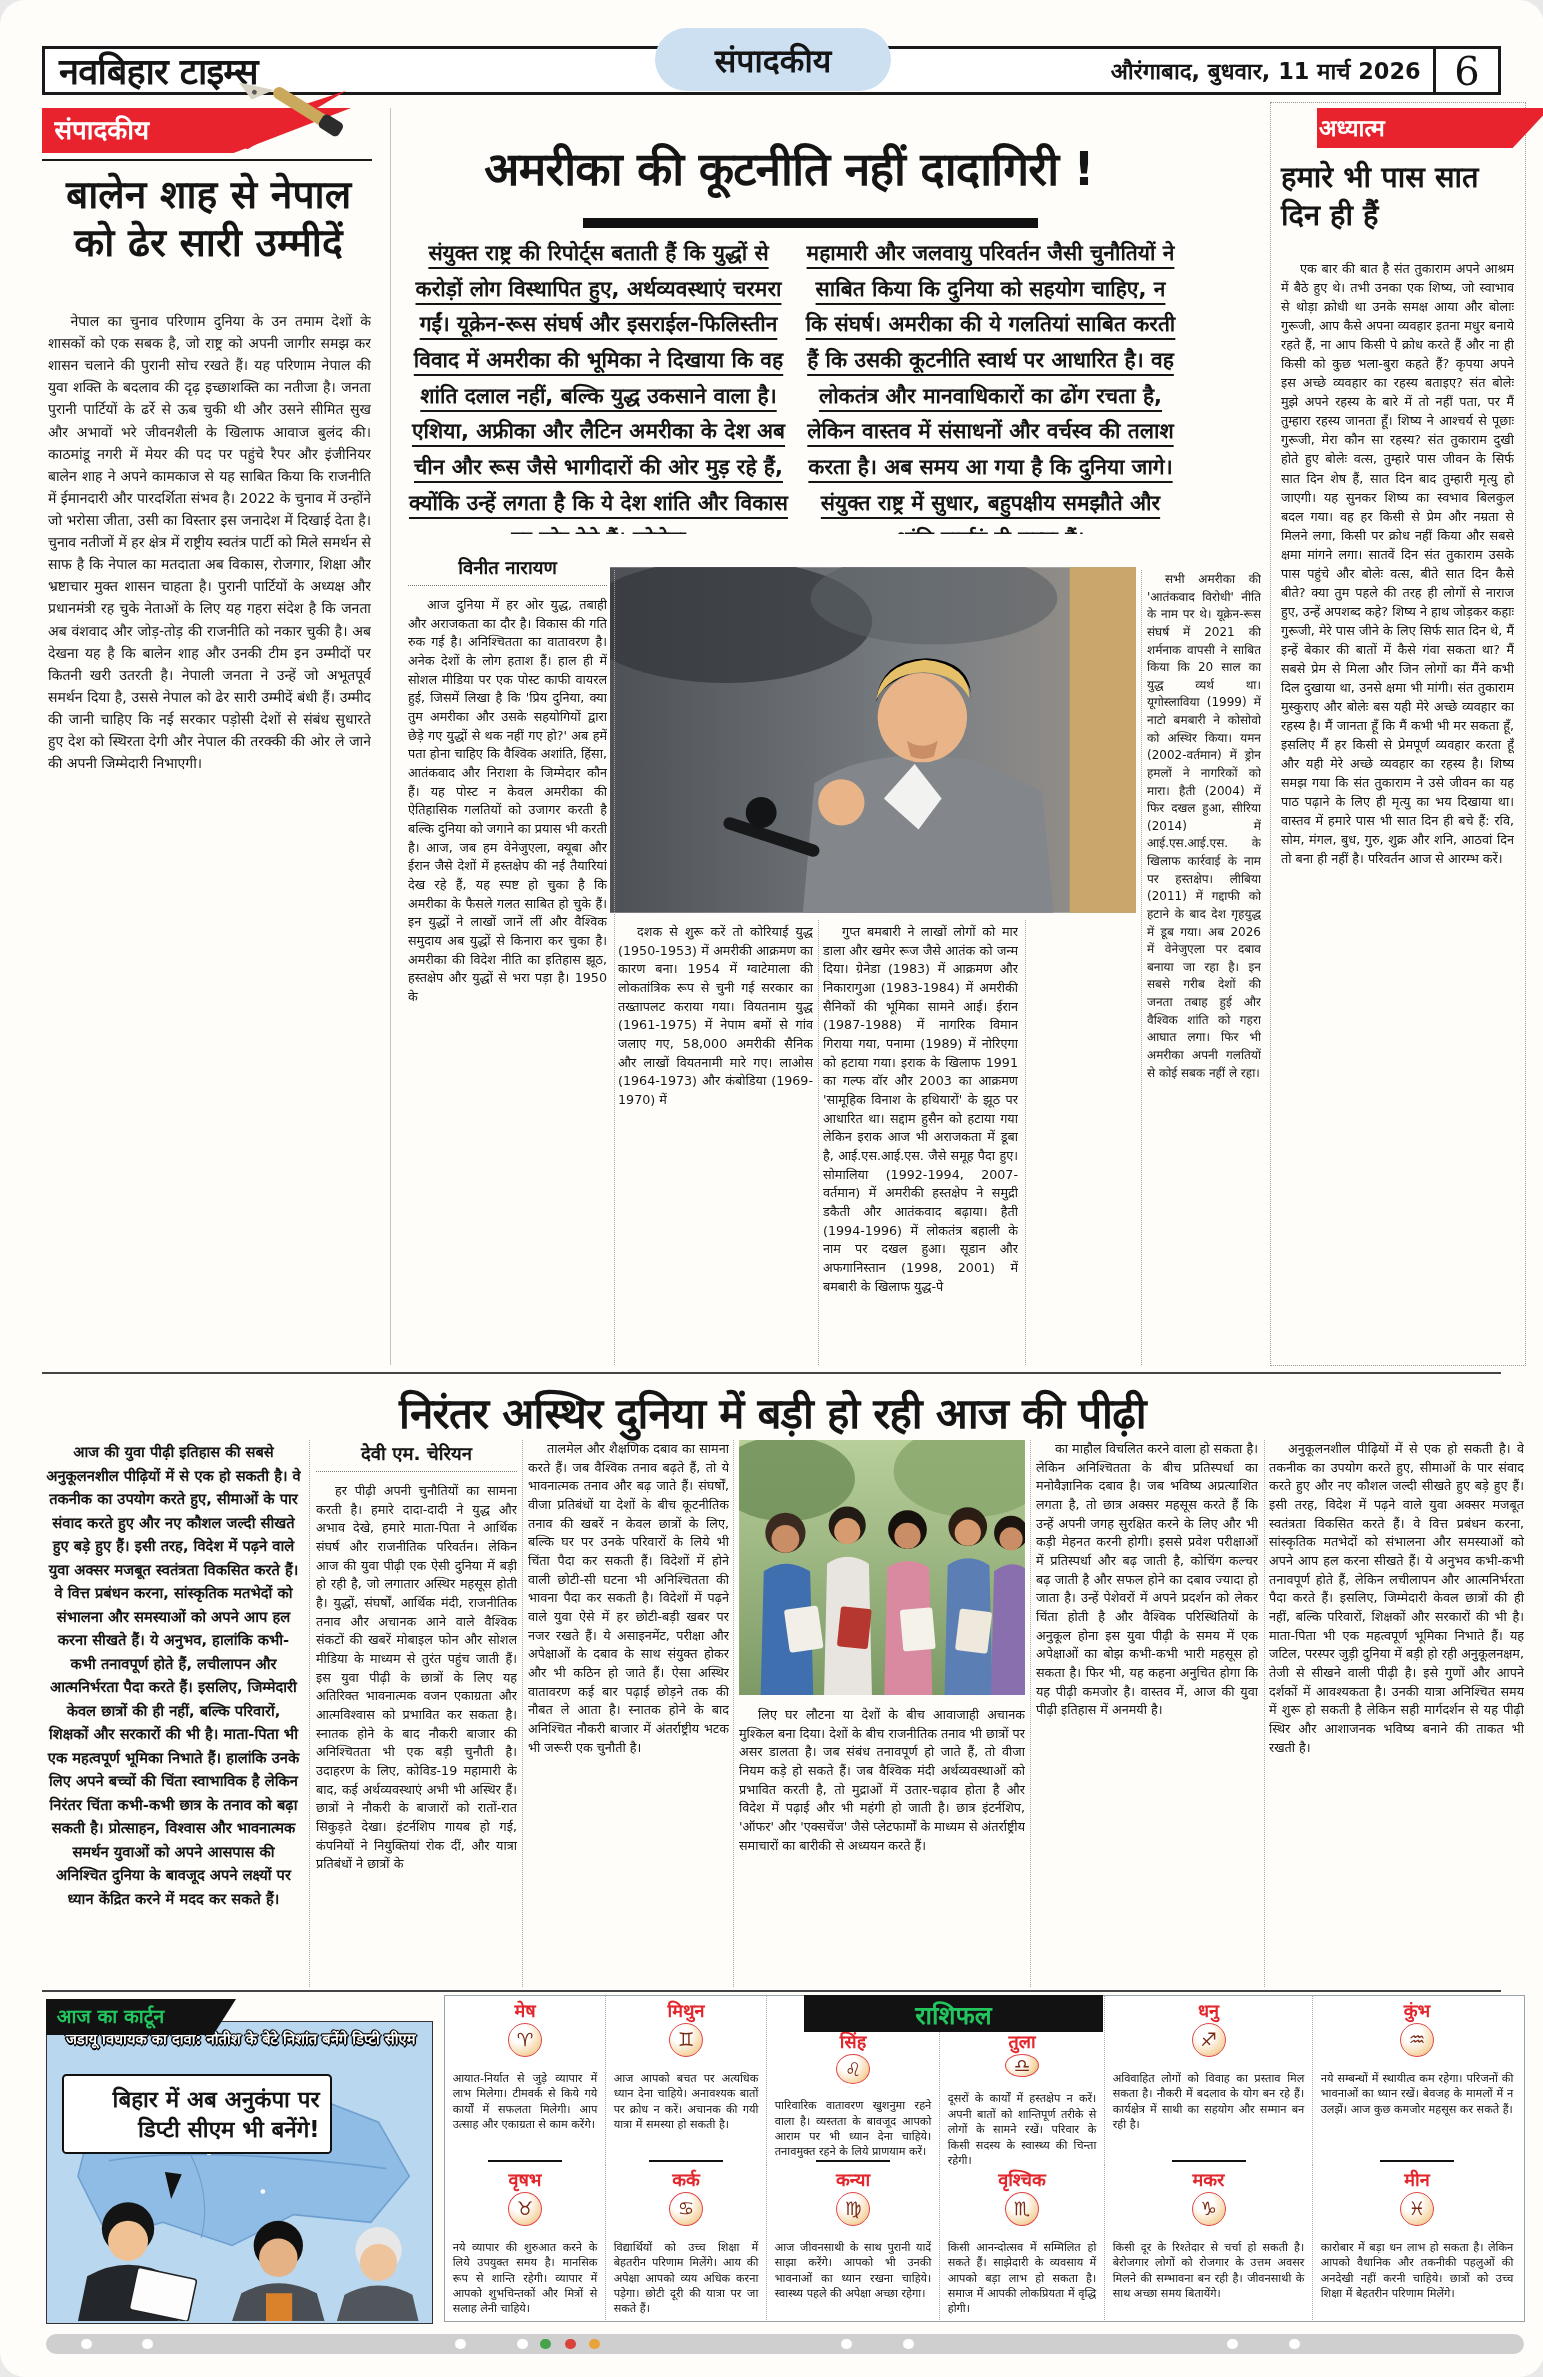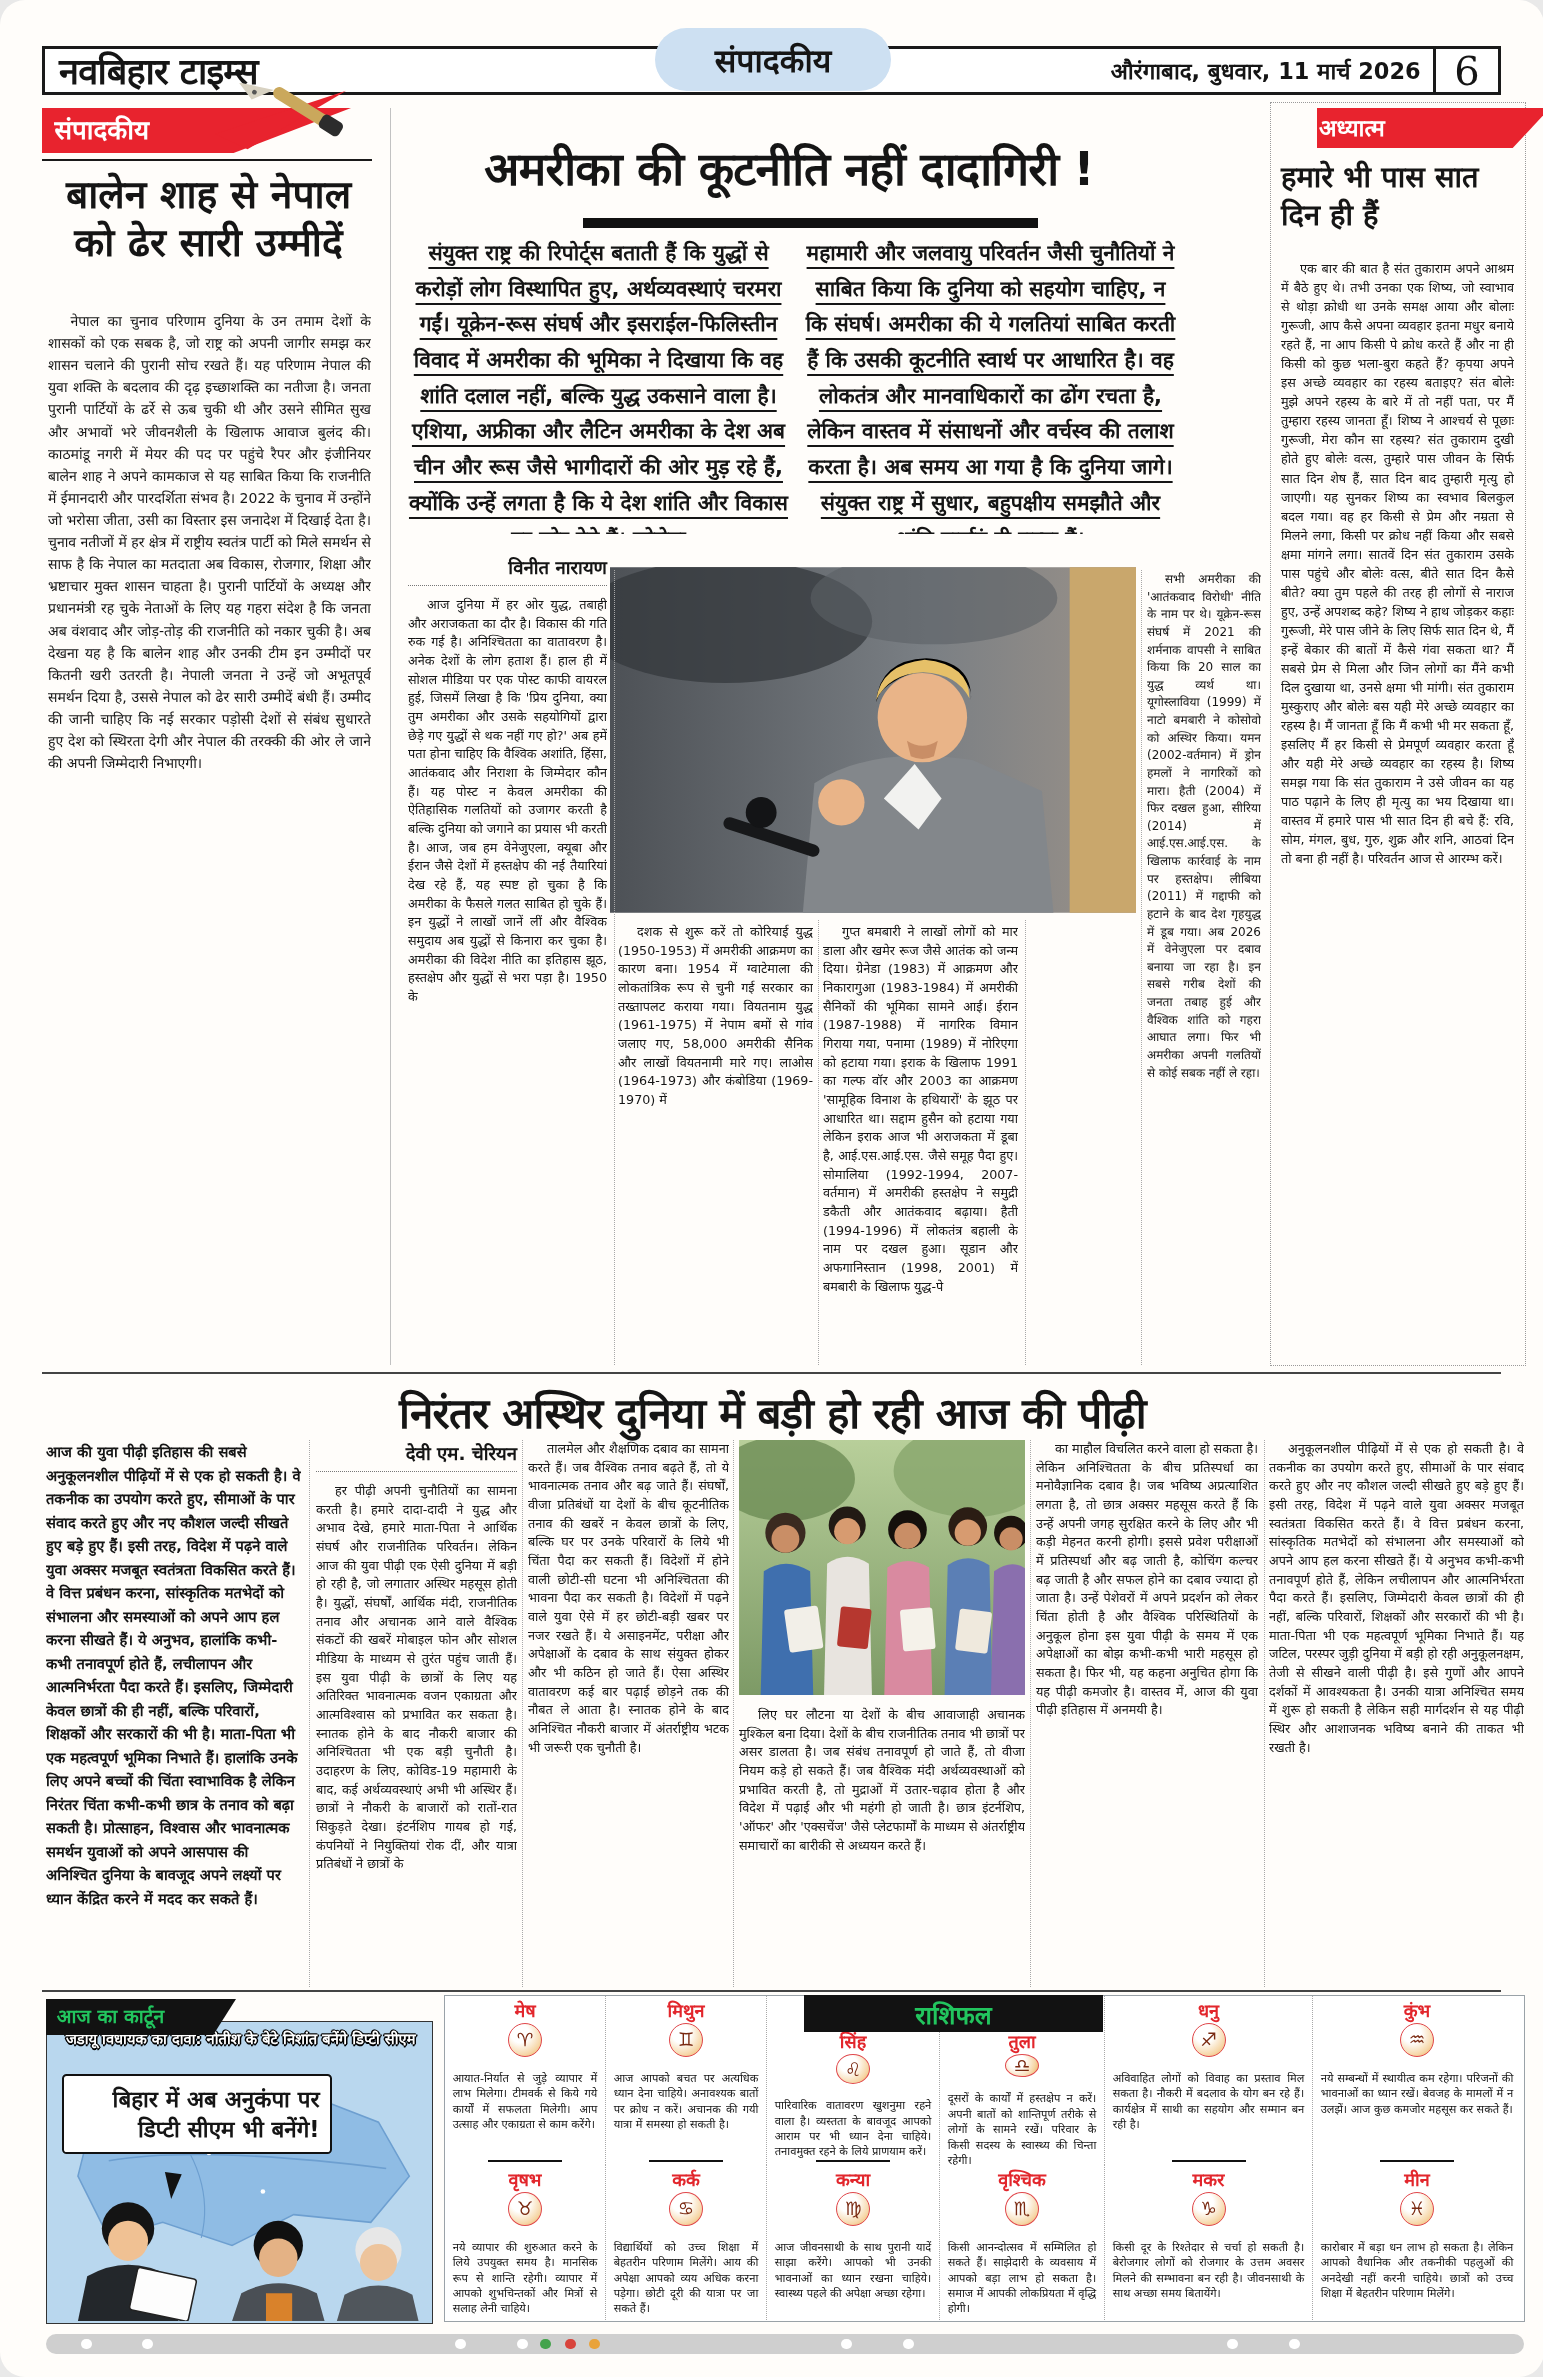--- a/index.html
+++ b/index.html
@@ -37,21 +37,21 @@
 
   
   .main-headline { left:401px; top:136px; width:776px; text-align:center; font-size:46px;
                    font-weight:800; letter-spacing:-0.8px; }
   .lead-bar { left:583px; top:218px; width:455px; height:10px; background:#111; }
   .lead { font-size:21px; font-weight:700; line-height:1.70; text-align:center;
           text-decoration:underline; text-decoration-thickness:1.9px; text-underline-offset:7px; }
   .lead-left  { left:408px; top:236px; width:381px; height:298px; overflow:hidden; }
   .lead-right { left:803px; top:236px; width:375px; height:298px; overflow:hidden; }
 
-  .byline { font-size:18.5px; font-weight:800; text-align:right;
+  .byline { font-size:18.5px; font-weight:800; text-align:center;
             border-bottom:1.5px dotted #777; padding-bottom:6.2px; }
   .ma-byline { left:408px; top:554px; width:199px; }
   .bodytxt { font-size:12.7px; line-height:1.47; text-indent:1.5em; overflow:hidden; }
   .ma-col1 { left:408px; top:596px; width:199px; height:769px; }
   .ma-col2 { left:618px; top:923px; width:195px; height:442px; }
   .ma-col3 { left:823px; top:923px; width:195px; height:442px; }
   .ma-side { left:1147px; top:571px; width:114px; height:794px; font-size:12px; }
   .photo-main { left:610px; top:567px; width:526px; height:346px; }
 
   .vdot { border-left:1.5px dotted #a8a8a8; width:0; }
@@ -68,21 +68,21 @@
   .sp-body { left:1281px; top:259px; width:233px; height:1096px; font-size:12.7px; line-height:1.5;
              text-indent:1.5em; overflow:hidden; }
 
   .hsep1 { left:42px; top:1372px; width:1459px; height:1.5px; background:#444; }
   .hsep2 { left:42px; top:1990px; width:1459px; height:1.5px; background:#444; }
 
   
   .gen-headline { left:232px; top:1383px; width:1081px; text-align:center; font-size:42px;
                   font-weight:800; letter-spacing:-0.8px; }
   .gen-intro { left:46px; top:1440px; width:255px; height:545px; font-size:14.7px; font-weight:700;
-               line-height:1.6; text-align:left; overflow:hidden; }
+               line-height:1.6; text-align:center; overflow:hidden; }
   .gen-byline { left:316px; top:1440px; width:201px; }
   .gen-colA { left:316px; top:1482px; width:201px; height:505px; }
   .gen-colB { left:528px; top:1440px; width:201px; height:547px; }
   .photo-gen { left:739px; top:1440px; width:286px; height:255px; }
   .gen-colC { left:739px; top:1706px; width:286px; height:281px; }
   .gen-colD { left:1036px; top:1440px; width:222px; height:547px; }
   .gen-colE { left:1269px; top:1440px; width:255px; height:547px; }
   .gv-a { left:309px;  top:1440px; height:547px; }
   .gv-b { left:522px;  top:1440px; height:547px; }
   .gv-c { left:733px;  top:1440px; height:547px; }

